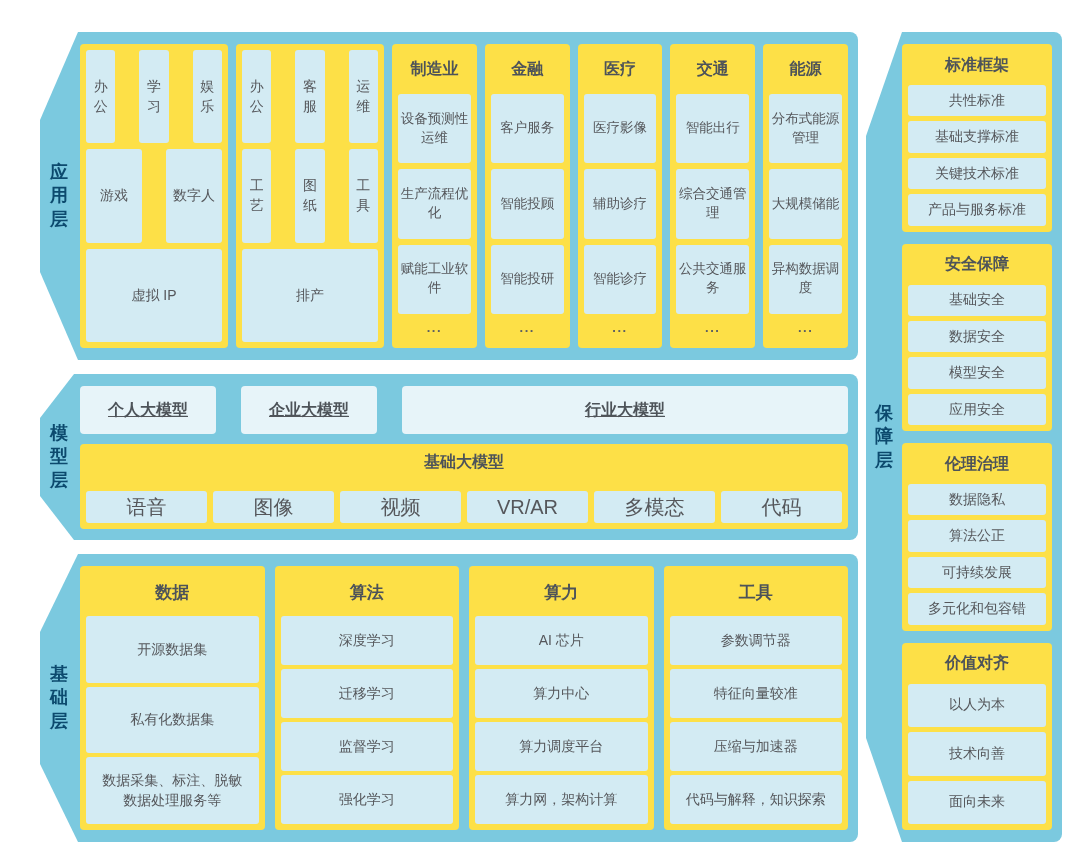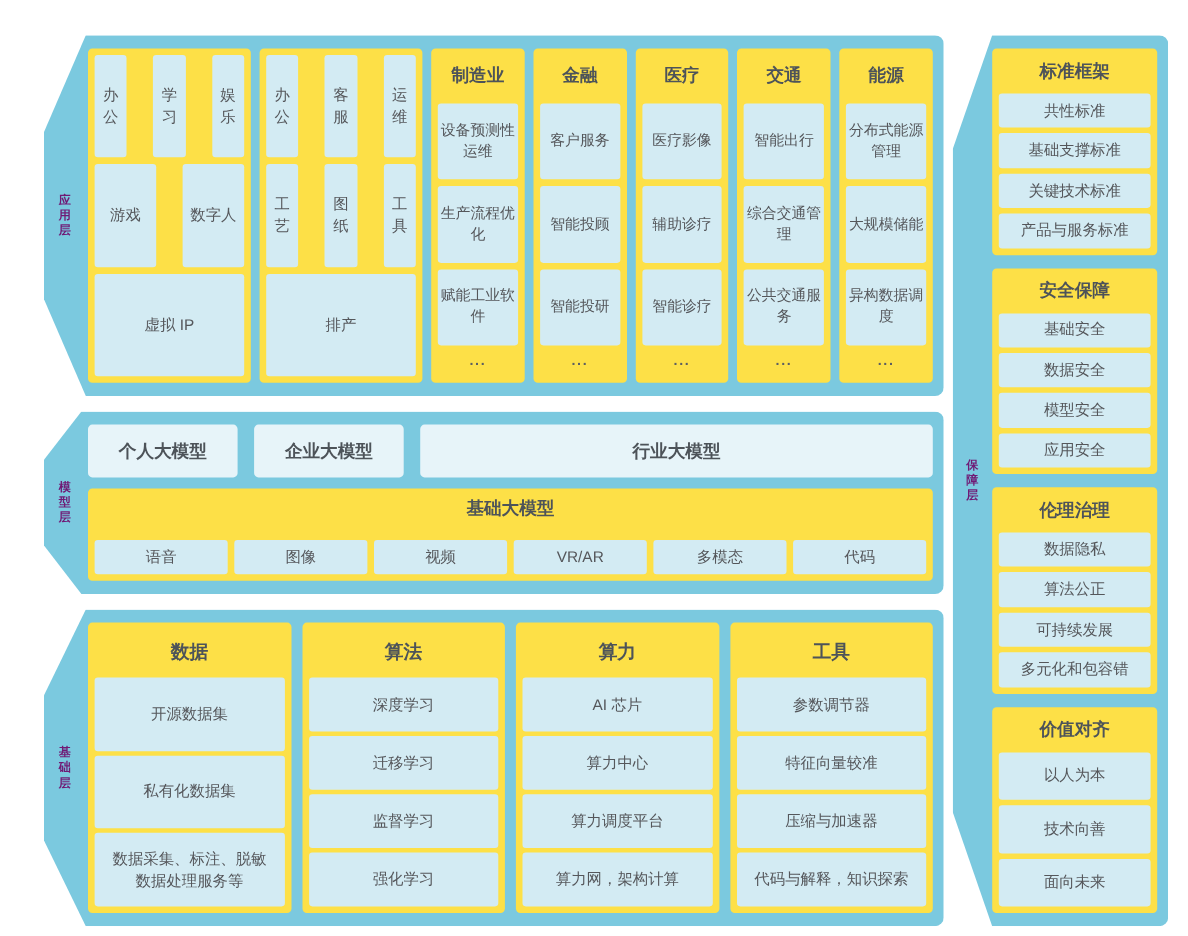--- a/index.html
+++ b/index.html
@@ -13,21 +13,21 @@
   #band-model{left:40px;top:374px;width:818px;height:166px;
               clip-path:polygon(0 44px,34px 0,100% 0,100% 100%,34px 100%,0 calc(100% - 44px));}
   #band-found{left:40px;top:554px;width:818px;height:288px;
               clip-path:polygon(0 78px,38px 0,100% 0,100% 100%,38px 100%,0 calc(100% - 78px));}
   #band-guard{left:866px;top:32px;width:196px;height:810px;
               clip-path:polygon(0 104px,36px 0,100% 0,100% 100%,36px 100%,0 calc(100% - 104px));}
 
   .v-label{flex:0 0 38px;display:flex;align-items:center;justify-content:center;}
   #band-guard .v-label{flex:0 0 36px;}
   .v-label span{display:block;width:1.1em;text-align:center;word-break:break-all;
-                line-height:1.28;font-weight:bold;font-size:11px;color:#701a75;}
+                line-height:1.28;font-weight:bold;font-size:18px;color:#0c4a6e;}
 
   .content{flex:1;display:flex;gap:8px;padding:12px 10px 12px 2px;min-width:0;}
 
   
   .box{background:#fde047;border-radius:4px;}
   .cell{background:#d3ebf3;border-radius:3px;display:flex;align-items:center;justify-content:center;
         text-align:center;font-size:13.5px;line-height:1.4;white-space:pre-line;padding:2px;color:#55575b;}
   .title{display:flex;align-items:center;justify-content:center;font-weight:bold;
          font-size:16px;color:#4d5359;text-align:center;}
 
@@ -37,29 +37,29 @@
   .grow .cell{flex:1;font-size:14px;}
   .grow .c-wide{flex:1.15;}
   .ind{flex:1;display:flex;flex-direction:column;gap:6px;padding:6px;min-width:0;}
   .ind .title{height:38px;flex:0 0 38px;}
   .ind .cell{flex:1;}
   .more{flex:0 0 22px;display:flex;align-items:flex-start;justify-content:center;
         color:#5c5e62;font-weight:bold;letter-spacing:1.5px;font-size:13px;}
 
   
   .content.model{flex-direction:column;gap:10px;}
-  .mrow{flex:0 0 48px;display:flex;gap:15px;}
+  .mrow{flex:0 0 48px;display:flex;gap:25px;text-decoration:underline;}
   .mbox{display:flex;align-items:center;justify-content:center;font-weight:bold;font-size:16px;
         color:#4d5359;background:#e7f4f9;border-radius:4px;}
   .mbox.small{flex:0 0 136px;}
   .mbox.wide{flex:1;}
   .fm{flex:1;display:flex;flex-direction:column;gap:16px;padding:5px 6px 6px 6px;}
   .fm .title{flex:0 0 26px;}
   .fm-cells{flex:1;display:flex;gap:6px;}
-  .fm-cells .cell{flex:1;font-size:14px;}
+  .fm-cells .cell{flex:1;font-size:20px;}
 
   
   .content.found{gap:10px;}
   .fcol{flex:1;display:flex;flex-direction:column;gap:4px;padding:6px;min-width:0;}
   .fcol .title{height:40px;flex:0 0 40px;font-size:17px;}
   .fcol .cell{flex:1;font-size:14px;}
 
   
   .content.guard{flex-direction:column;gap:12px;padding:12px 10px 12px 0;}
   .gsec{flex:1;display:flex;flex-direction:column;gap:5px;padding:6px;}

